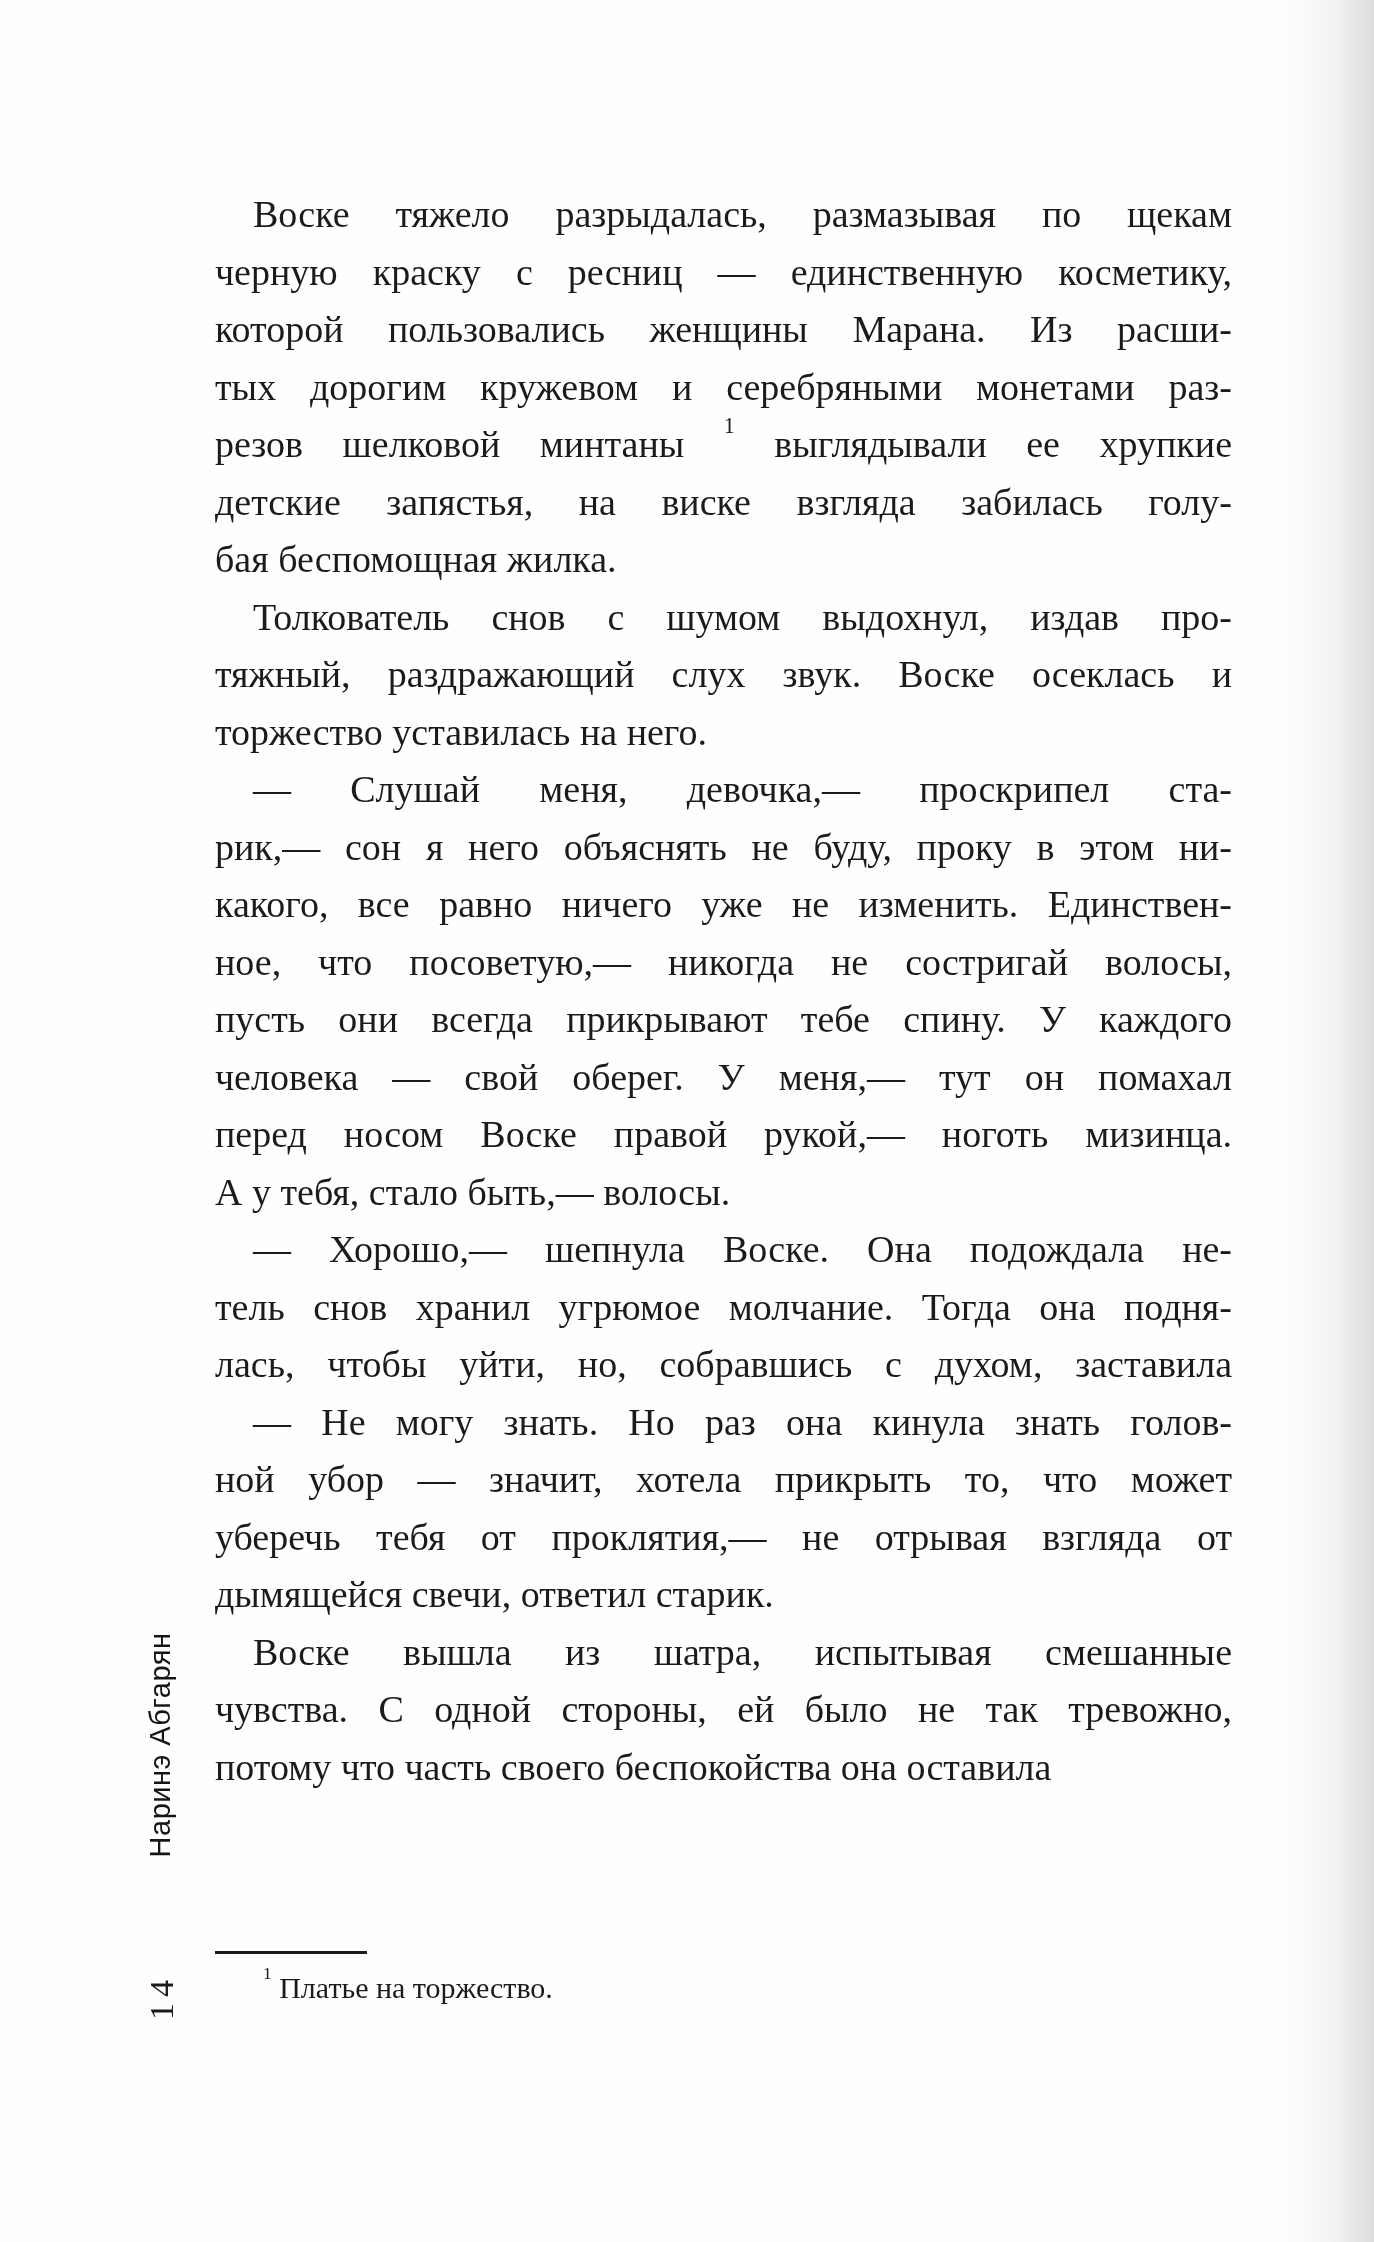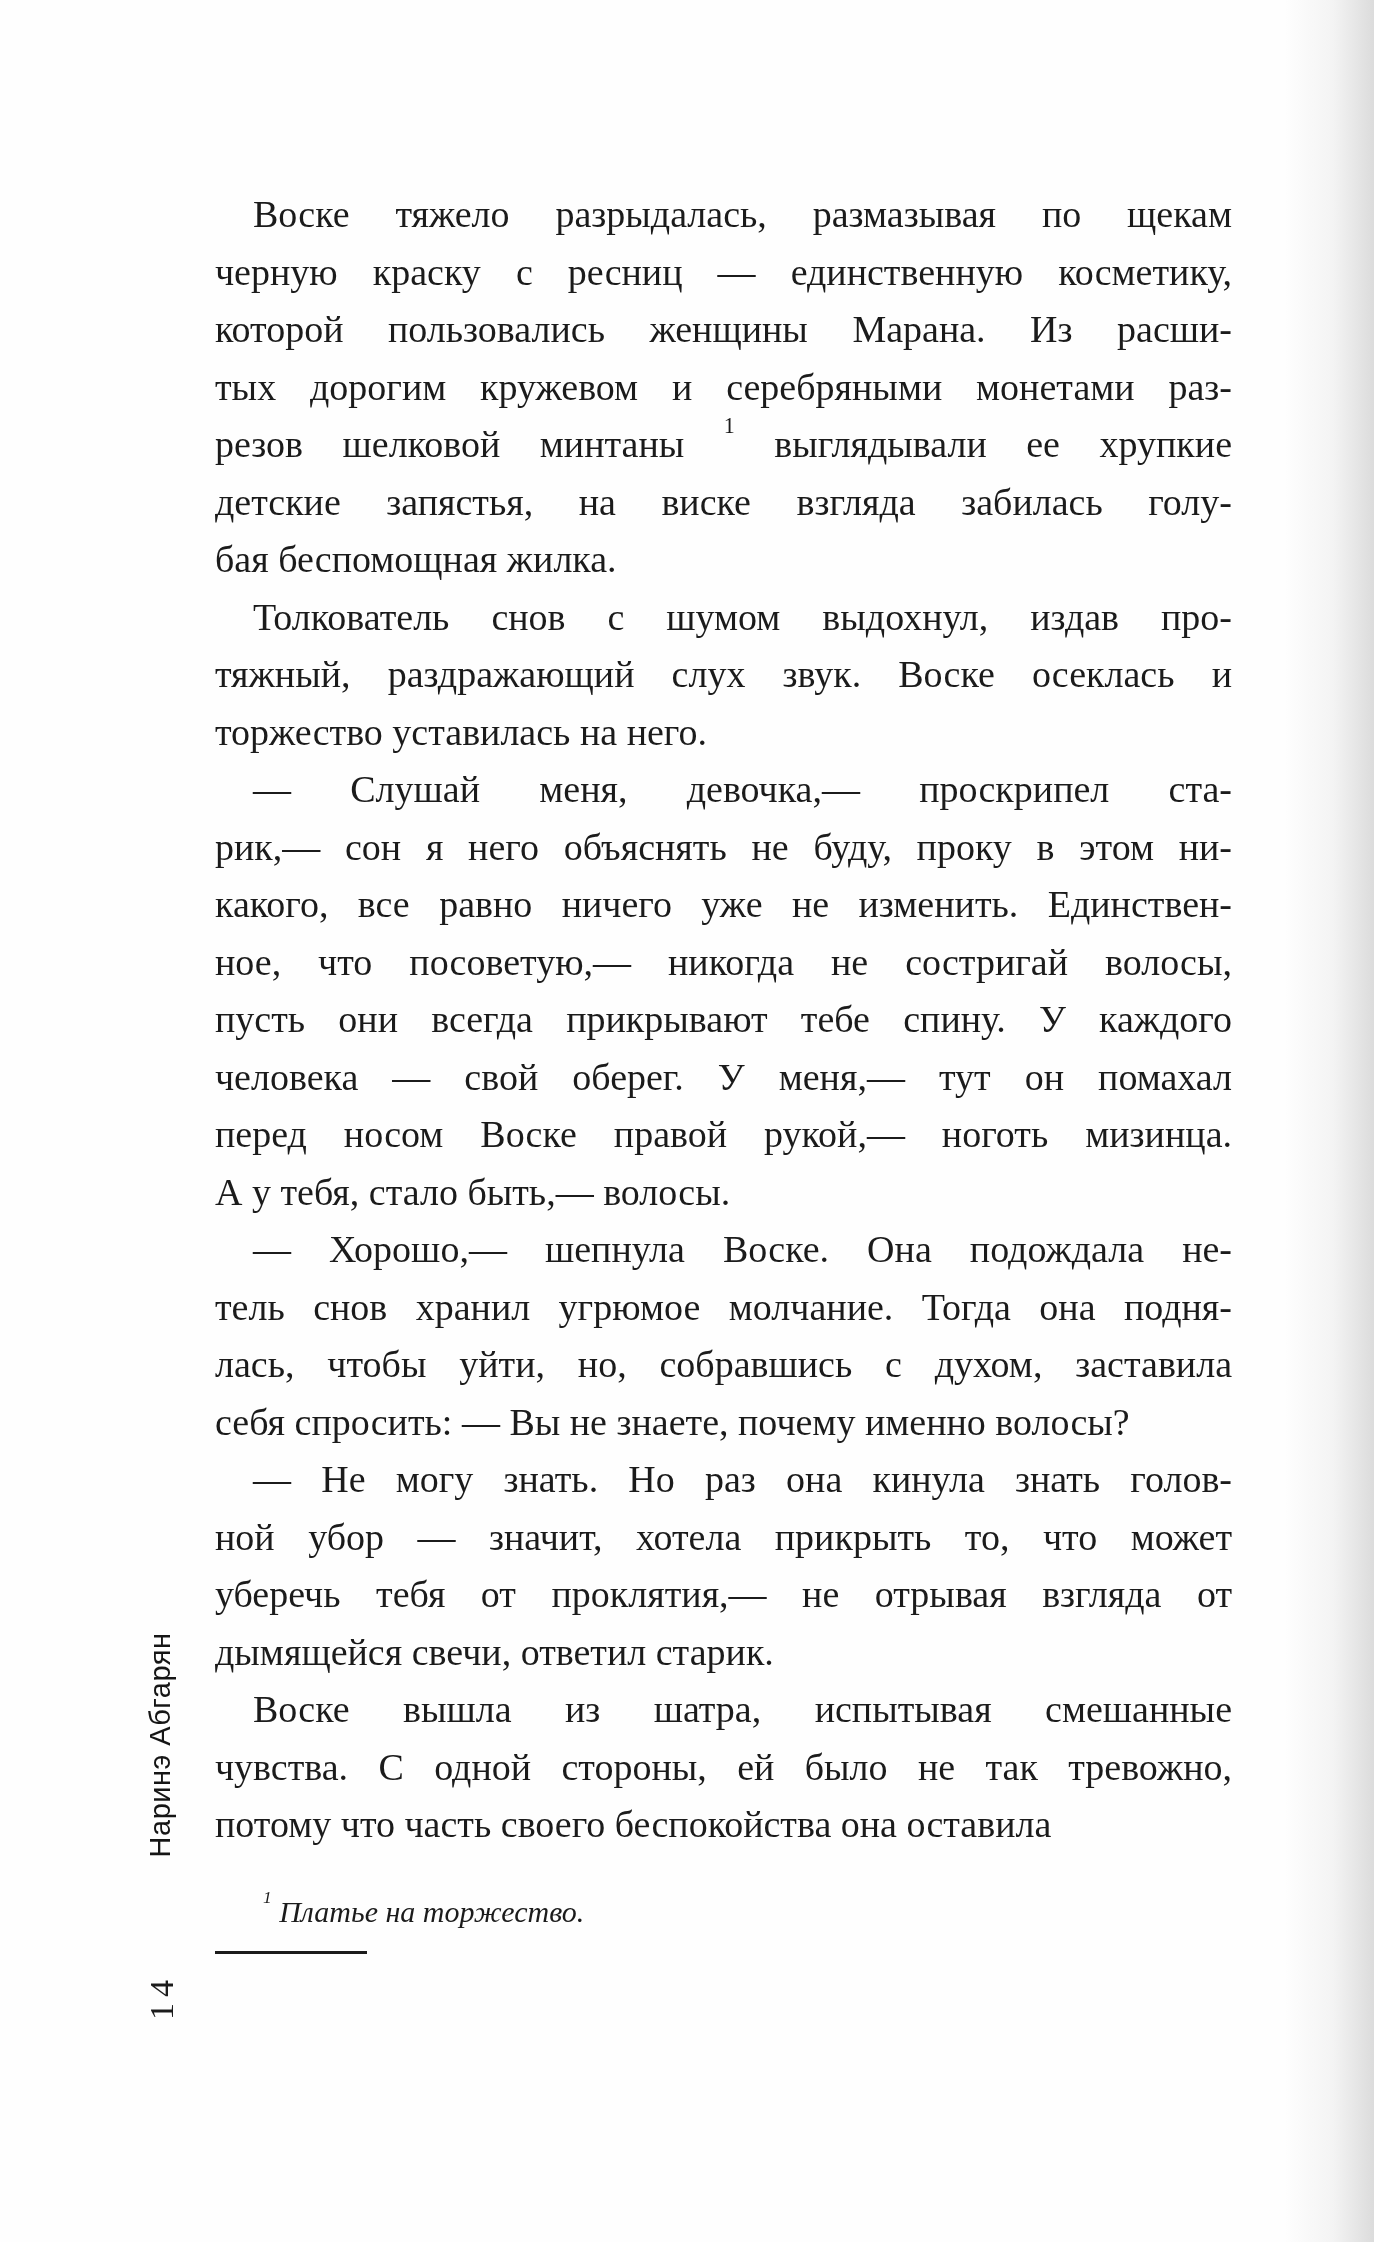--- a/index.html
+++ b/index.html
@@ -64,27 +64,26 @@
     position: absolute;
     left: 215px;
     top: 1951px;
     width: 152px;
     height: 3px;
     background: #1c1c1c;
   }
   .footnote {
     position: absolute;
     left: 175px;
-    top: 1890px;
+    top: 1966px;
     width: 1057px;
     font-size: 30px;
     line-height: 44px;
     text-indent: 88px;
     color: #1b1b1b;
-    font-style: italic;
   }
   
   .author-vertical {
     position: absolute;
     left: 160px;
     top: 1745px;
     transform: translate(-50%, -50%) rotate(-90deg);
     font-family: "Liberation Sans", sans-serif;
     font-size: 29px;
     letter-spacing: 0.5px;
@@ -127,21 +126,20 @@
       <div class="line">рик,— сон я него объяснять не буду, проку в этом ни-</div>
       <div class="line">какого, все равно ничего уже не изменить. Единствен-</div>
       <div class="line">ное, что посоветую,— никогда не состригай волосы,</div>
       <div class="line">пусть они всегда прикрывают тебе спину. У каждого</div>
       <div class="line">человека — свой оберег. У меня,— тут он помахал</div>
       <div class="line">перед носом Воске правой рукой,— ноготь мизинца.</div>
       <div class="line last">А у тебя, стало быть,— волосы.</div>
       <div class="line indent">— Хорошо,— шепнула Воске. Она подождала не-</div>
       <div class="line">тель снов хранил угрюмое молчание. Тогда она подня-</div>
       <div class="line">лась, чтобы уйти, но, собравшись с духом, заставила</div>
-      <div class="line last">себя спросить: — Вы не знаете, почему именно волосы?</div>
       <div class="line indent">— Не могу знать. Но раз она кинула знать голов-</div>
       <div class="line">ной убор — значит, хотела прикрыть то, что может</div>
       <div class="line">уберечь тебя от проклятия,— не отрывая взгляда от</div>
       <div class="line last">дымящейся свечи, ответил старик.</div>
       <div class="line indent">Воске вышла из шатра, испытывая смешанные</div>
       <div class="line">чувства. С одной стороны, ей было не так тревожно,</div>
       <div class="line last">потому что часть своего беспокойства она оставила</div>
     </main>
 
   <div class="footnote-rule"></div>

